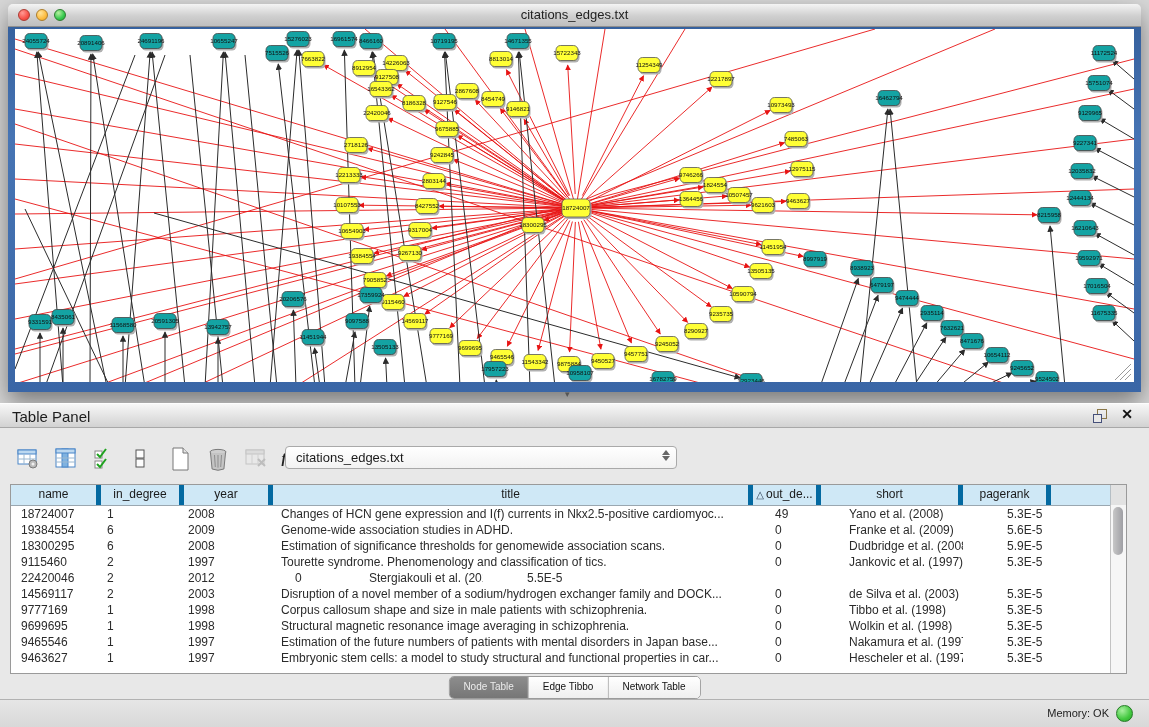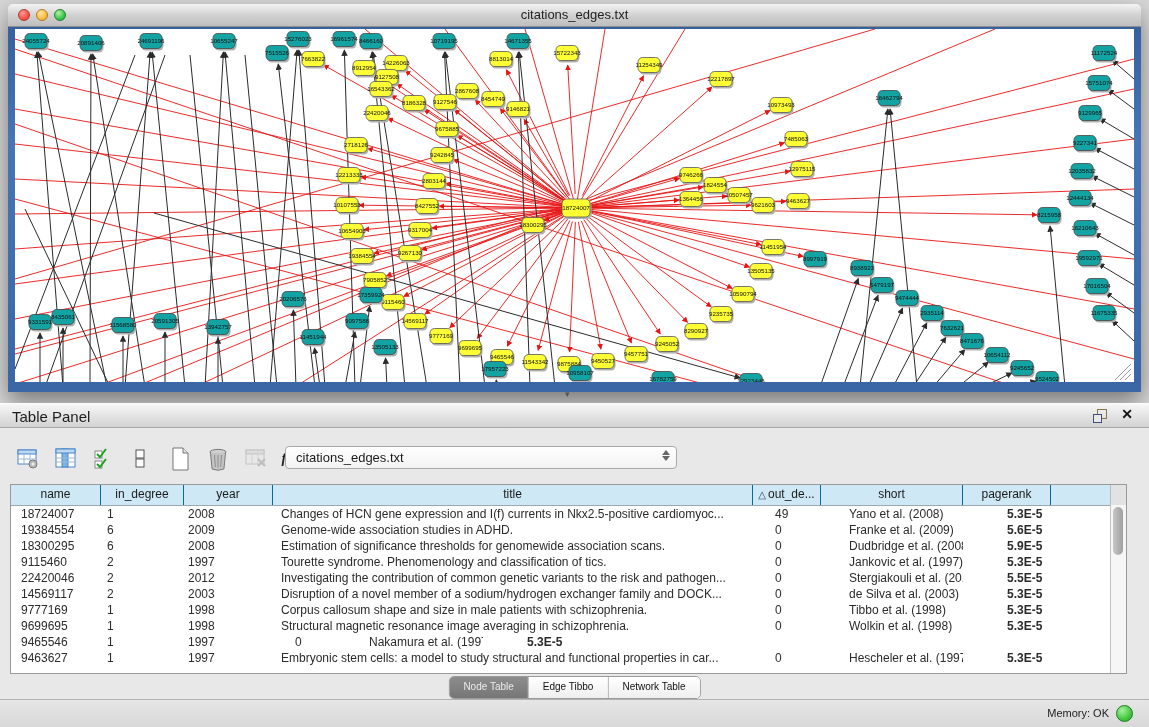--- a/index.html
+++ b/index.html
@@ -37,26 +37,26 @@
   #fx-label{font-size:14px;font-style:italic;font-family:"Liberation Serif",serif;font-weight:bold;color:#222;}
   #net-select{position:absolute;left:285px;top:3px;width:392px;height:23px;background:linear-gradient(#ffffff,#f2f2f2);border:1px solid #a9a9a9;border-radius:4px;box-sizing:border-box;font-size:13px;color:#1a1a1a;line-height:21px;padding-left:10px;}
   #net-select .steppers{position:absolute;right:6px;top:3px;display:flex;flex-direction:column;gap:1px;}
   #net-select .steppers span{display:block;width:0;height:0;border-left:4px solid transparent;border-right:4px solid transparent;}
   #net-select .up{border-bottom:5px solid #666;}
   #net-select .down{border-top:5px solid #666;}
 
   
   #table-box{position:absolute;left:10px;top:81px;width:1117px;height:190px;background:#ffffff;border:1px solid #9a9a9a;box-sizing:border-box;overflow:hidden;}
   #thead{display:flex;height:20px;background:#cfe8f6;border-bottom:1px solid #9aa7b0;}
-  .th{box-sizing:border-box;border-right:1px solid #0369a1;font-size:12px;color:#1a1a1a;text-align:center;line-height:19px;overflow:hidden;white-space:nowrap;flex:none;}
+  .th{box-sizing:border-box;border-right:5px solid #0369a1;font-size:12px;color:#1a1a1a;text-align:center;line-height:19px;overflow:hidden;white-space:nowrap;flex:none;}
   .th .sort{color:#2c3e55;font-size:10px;margin-right:2px;}
   #tbody .tr{display:flex;height:16px;align-items:center;}
   .td{box-sizing:border-box;font-size:12px;color:#2b2b2b;white-space:nowrap;overflow:hidden;flex:none;}
   .td.c1{padding-left:10px;} .td.c2{padding-left:6px;} .td.c3{padding-left:4px;}
-  .td.c4{padding-left:8px;} .td.c5{padding-left:22px;} .td.c6{padding-left:28px;} .td.c7{padding-left:44px;font-weight:bold;}
+  .td.c4{padding-left:8px;} .td.c5{padding-left:22px;} .td.c6{padding-left:28px;} .td.c7{padding-left:44px;}
   #vscroll{position:absolute;right:0;top:20px;bottom:0;width:15px;background:#f6f6f6;border-left:1px solid #c3c3c3;}
   #vscroll .thumb{position:absolute;left:2px;top:2px;width:10px;height:48px;border-radius:5px;background:linear-gradient(90deg,#c7c7c7,#9f9fa4);}
   #scroll-corner{position:absolute;right:0;top:0;width:15px;height:20px;background:#e2e2e2;border-left:1px solid #b5bec4;border-bottom:1px solid #9aa7b0;}
 
   
   #table-tabs{position:absolute;left:50%;transform:translateX(-50%);top:273px;display:flex;height:21px;border:1px solid #9b9b9b;border-radius:5px;overflow:hidden;background:#fff;}
   .seg{font-size:10px;padding:0 14px;line-height:20px;color:#111;background:linear-gradient(#ffffff,#efefef);border-right:1px solid #b0b0b0;cursor:pointer;}
   .seg:last-child{border-right:none;}
   .seg.selected{background:linear-gradient(#8d8d8d,#767676);color:#ececec;}
 
@@ -866,21 +866,20 @@
             <div class="td c3" style="width: 89px;">1997</div>
             <div class="td c4" style="width: 480px;">Tourette syndrome. Phenomenology and classification of tics.</div>
             <div class="td c5" style="width: 68px;">0</div>
             <div class="td c6" style="width: 142px;">Jankovic et al. (1997)</div>
             <div class="td c7" style="width: 88px;">5.3E-5</div>
           </div>
           <div class="tr">
             <div class="td c1" style="width: 90px;">22420046</div>
             <div class="td c2" style="width: 83px;">2</div>
             <div class="td c3" style="width: 89px;">2012</div>
-            <div class="td c4" style="width: 480px;">Investigating the contribution of common genetic variants to the risk and pathogen...</div>
             <div class="td c5" style="width: 68px;">0</div>
             <div class="td c6" style="width: 142px;">Stergiakouli et al. (2012)</div>
             <div class="td c7" style="width: 88px;">5.5E-5</div>
           </div>
           <div class="tr">
             <div class="td c1" style="width: 90px;">14569117</div>
             <div class="td c2" style="width: 83px;">2</div>
             <div class="td c3" style="width: 89px;">2003</div>
             <div class="td c4" style="width: 480px;">Disruption of a novel member of a sodium/hydrogen exchanger family and DOCK...</div>
             <div class="td c5" style="width: 68px;">0</div>
@@ -902,20 +901,21 @@
             <div class="td c3" style="width: 89px;">1998</div>
             <div class="td c4" style="width: 480px;">Structural magnetic resonance image averaging in schizophrenia.</div>
             <div class="td c5" style="width: 68px;">0</div>
             <div class="td c6" style="width: 142px;">Wolkin et al. (1998)</div>
             <div class="td c7" style="width: 88px;">5.3E-5</div>
           </div>
           <div class="tr">
             <div class="td c1" style="width: 90px;">9465546</div>
             <div class="td c2" style="width: 83px;">1</div>
             <div class="td c3" style="width: 89px;">1997</div>
+            <div class="td c4" style="width: 480px;">Estimation of the future numbers of patients with mental disorders in Japan base...</div>
             <div class="td c5" style="width: 68px;">0</div>
             <div class="td c6" style="width: 142px;">Nakamura et al. (1997)</div>
             <div class="td c7" style="width: 88px;">5.3E-5</div>
           </div>
           <div class="tr">
             <div class="td c1" style="width: 90px;">9463627</div>
             <div class="td c2" style="width: 83px;">1</div>
             <div class="td c3" style="width: 89px;">1997</div>
             <div class="td c4" style="width: 480px;">Embryonic stem cells: a model to study structural and functional properties in car...</div>
             <div class="td c5" style="width: 68px;">0</div>

